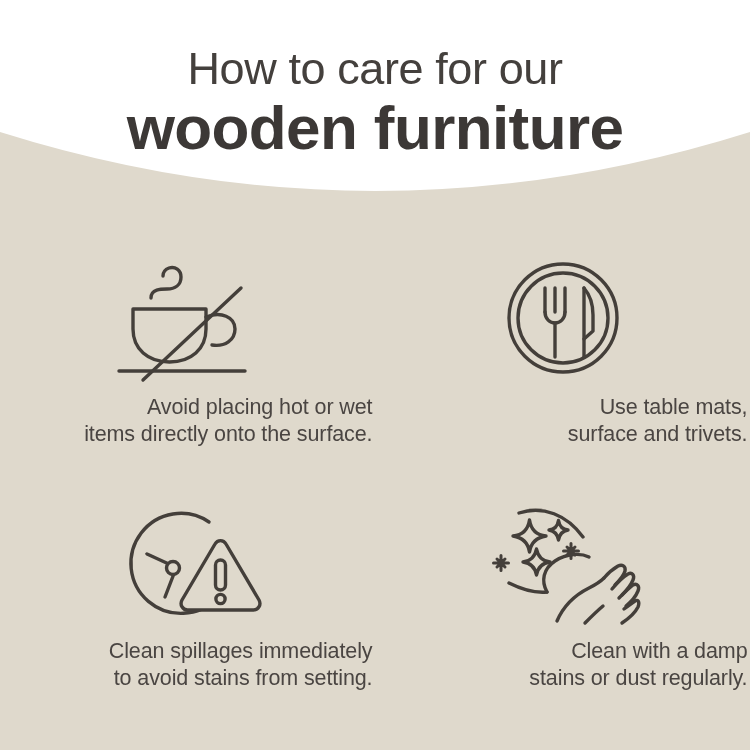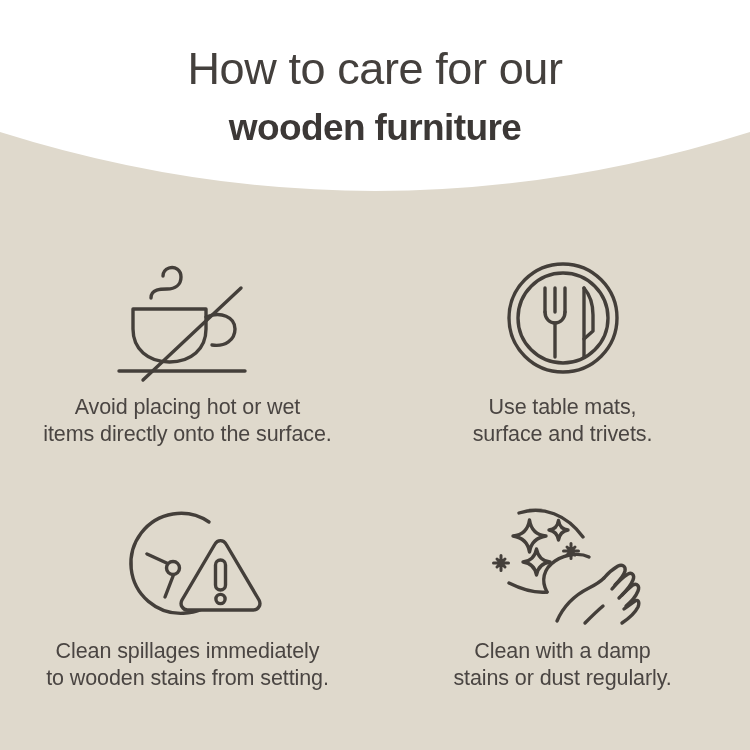--- a/index.html
+++ b/index.html
@@ -51,21 +51,21 @@
     display: block;
     font-size: 45px;
     line-height: 58px;
     font-weight: 300;
     letter-spacing: -0.4px;
     color: #44403d;
     white-space: nowrap;
   }
   .heading-line2 {
     display: block;
-    font-size: 37px;
+    font-size: 62px;
     line-height: 60px;
     font-weight: 700;
     letter-spacing: -0.6px;
     color: #3c3836;
     white-space: nowrap;
   }
 
   
   .tips-grid {
     position: absolute;
@@ -92,21 +92,21 @@
     align-items: center;
     justify-content: center;
   }
   .tip-icon svg {
     display: block;
     overflow: visible;
   }
   .tip-text {
     margin-top: 12px;
     width: 370px;
-    text-align: center;
+    text-align: right;
     font-size: 21.5px;
     line-height: 27px;
     font-weight: 400;
     color: #4a4542;
     letter-spacing: -0.1px;
     white-space: pre-line;
   }
 
   .tip-1 .tip-icon { margin-top: 14px; }
   .tip-2 .tip-icon { margin-top: 14px; }
@@ -189,21 +189,21 @@
 
           <path d="M102,45 C104.5,40.5 110.5,40.5 113,45 L146,101 C148.5,105.5 145.5,111 140.5,111 L74.5,111 C69.5,111 66.5,105.5 69,101 Z" fill="#dfd9cc"></path>
 
           <path d="M107.5,64 L107.5,86 C107.5,89.5 110,91.5 107.5,91.5" stroke="none"></path>
           <rect x="102.5" y="61" width="10" height="30" rx="5" fill="none"></rect>
 
           <circle cx="107.5" cy="100" r="4.6"></circle>
         </svg>
       </div>
       <div class="tip-text">Clean spillages immediately
-to wooden stains from setting.</div>
+to avoid stains from setting.</div>
     </div>
 
     <div class="tip tip-4">
       <div class="tip-icon">
         <svg width="155" height="125" viewBox="0 0 155 125" fill="none" stroke="#443F3A" stroke-width="3.4" stroke-linecap="round" stroke-linejoin="round">
 
           <path d="M34,14 C58,6 82,16 98,38"></path>
 
           <path d="M24,84 C40,92 52,94 62,93"></path>
 

